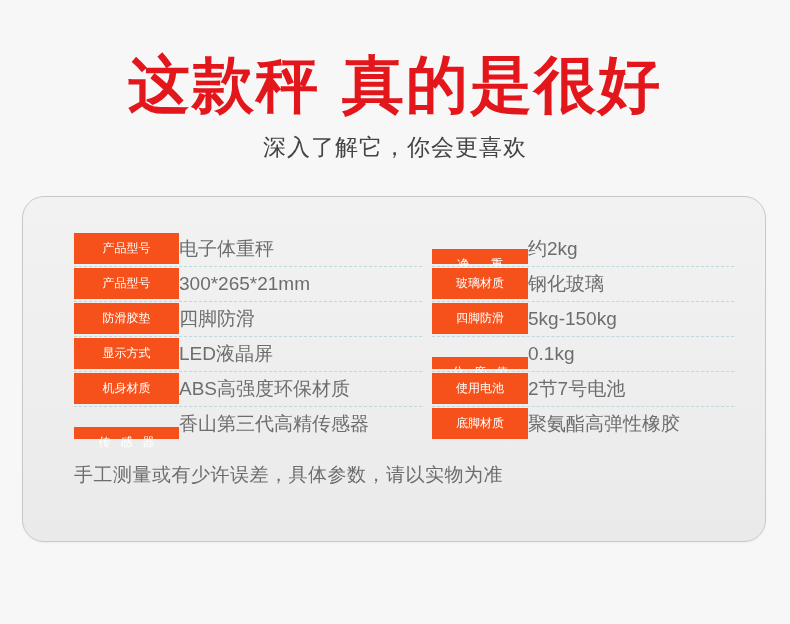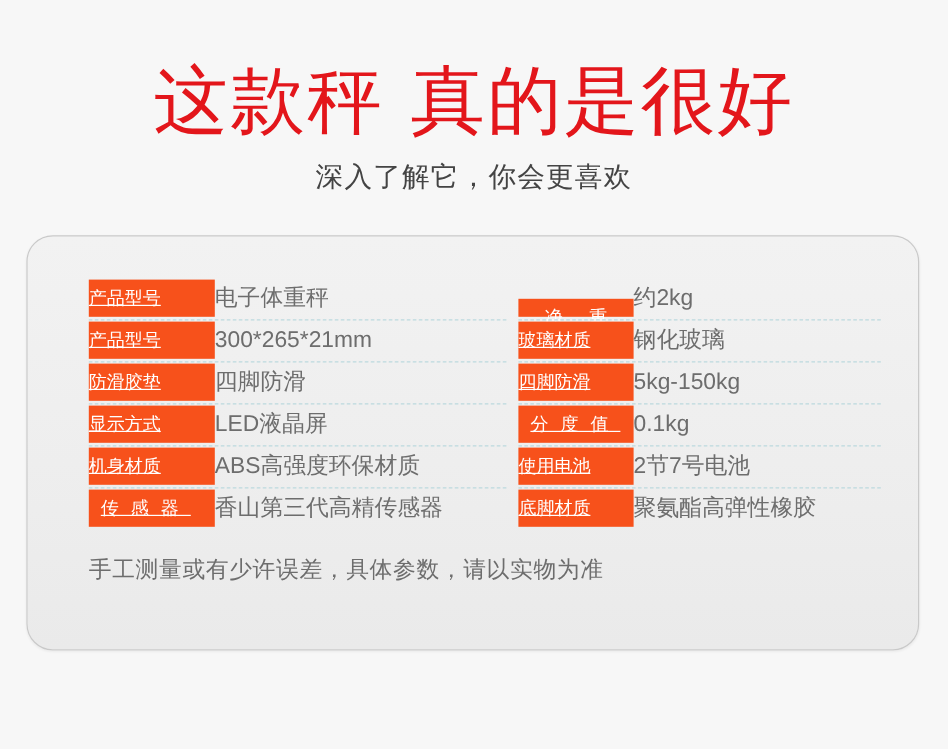--- a/index.html
+++ b/index.html
@@ -18,21 +18,21 @@
   
   .header {
     text-align: center;
     padding-top: 54px;
   }
   .title {
     font-size: 62px;
     line-height: 1.0;
     color: #e3161b;
     letter-spacing: 2px;
-    font-weight: 400;
+    font-weight: 700;
     white-space: nowrap;
   }
   .title .phrase-gap {
     display: inline-block;
     width: 22px;
   }
   .subtitle {
     margin-top: 16px;
     font-size: 23px;
     color: #444444;
@@ -97,41 +97,41 @@
     bottom: -3px;
     border-bottom: 1px dashed #bcd9de;
   }
   .spec-row:last-child:after {
     display: none;
   }
 
   .spec-label {
     background: #f7511b;
     color: #ffffff;
-    font-size: 15px;
+    font-size: 12px;
     line-height: 31px;
-    text-align: left;
+    text-align: center;
     white-space: nowrap;
     flex: 0 0 auto;
-    text-decoration: underline;
   }
   .spec-col.left .spec-label {
     width: 105px;
   }
   .spec-col.right .spec-label {
     width: 96px;
   }
   .spec-label.spaced2 {
     letter-spacing: 22px;
     text-indent: 22px;
     margin-top: 16px;
   }
   .spec-label.spaced3 {
     letter-spacing: 10px;
     text-indent: 10px;
+    margin-top: 19px;
   }
 
   .spec-value {
     color: #6d6d6d;
     font-size: 19px;
     line-height: 31px;
     white-space: nowrap;
     flex: 1 1 auto;
   }
 

